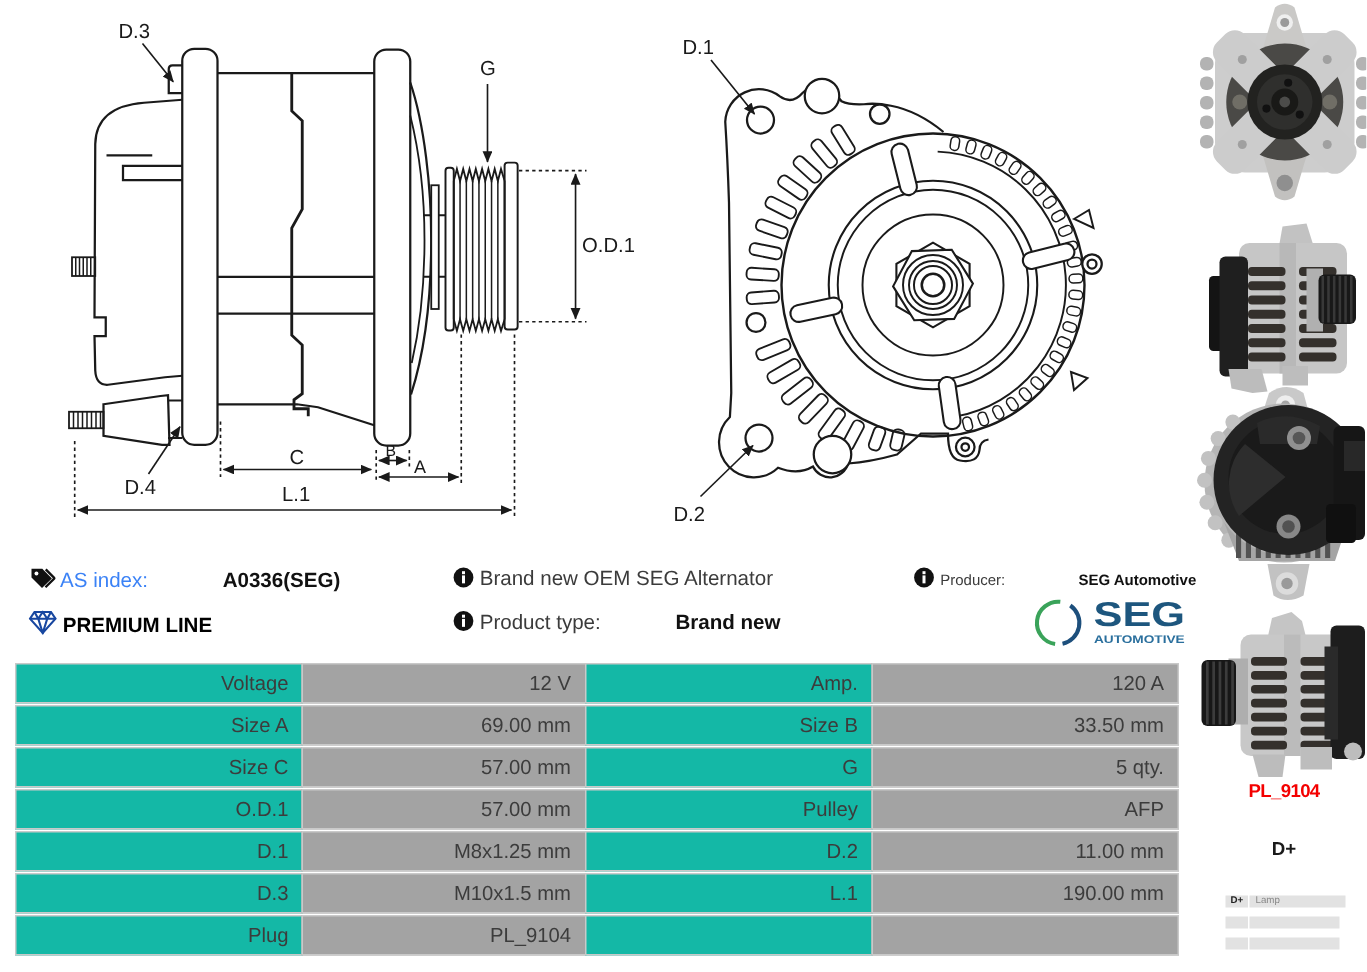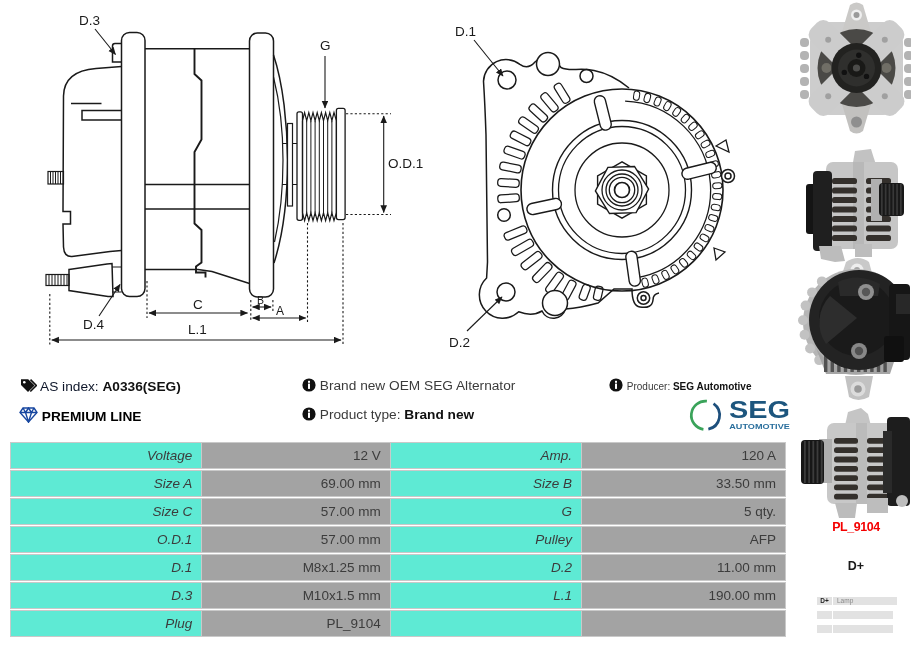--- a/index.html
+++ b/index.html
@@ -4,30 +4,30 @@
 <style>
   html,body{margin:0;padding:0;background:#fff;}
   body{font-family:"Liberation Sans",sans-serif;}
   #page{position:relative;width:911px;height:648px;background:#fff;overflow:hidden;}
   .abs{position:absolute;}
   
   #spec{position:absolute;left:10px;top:442px;width:776px;}
   .row{display:flex;height:27px;margin-bottom:1px;}
   .cell{box-sizing:border-box;border:1px solid #c9c9c9;font-size:13.5px;color:#3c3c3c;
         line-height:25px;text-align:right;padding-right:9px;}
-  .lab{background:#5eead4;font-style:italic;}
+  .lab{background:#14b8a6;}
   .val{background:#a3a3a3;}
   .c1{width:196px;}
   .c2{width:193px;margin-left:-1px;}
   .c3{width:196px;margin-left:-1px;}
   .c4{width:209px;margin-left:-1px;}
   
   .info{position:absolute;font-size:13.7px;color:#3b3b3b;white-space:nowrap;}
-  .info b{color:#111;}
-  .gray{color:#0f172a;margin-top:25px;}
+  .info b{color:#111;margin-left:46px;}
+  .gray{color:#3b82f6;margin-top:25px;}
   .blue{color:#000000;font-weight:bold;}
   .icon{display:inline-block;vertical-align:-2px;}
   
   #pl{position:absolute;left:802px;top:520px;width:108px;text-align:center;
       font-size:12.4px;font-weight:bold;color:#f40000;letter-spacing:-0.4px;}
   #dplus{position:absolute;left:802px;top:559px;width:108px;text-align:center;
       font-size:12.5px;font-weight:bold;color:#1a1a1a;}
   .mrow{position:absolute;height:8px;}
   .mcell{position:absolute;background:#e2e2e2;height:8px;}
   .mtxt{font-size:6.5px;line-height:8px;}

